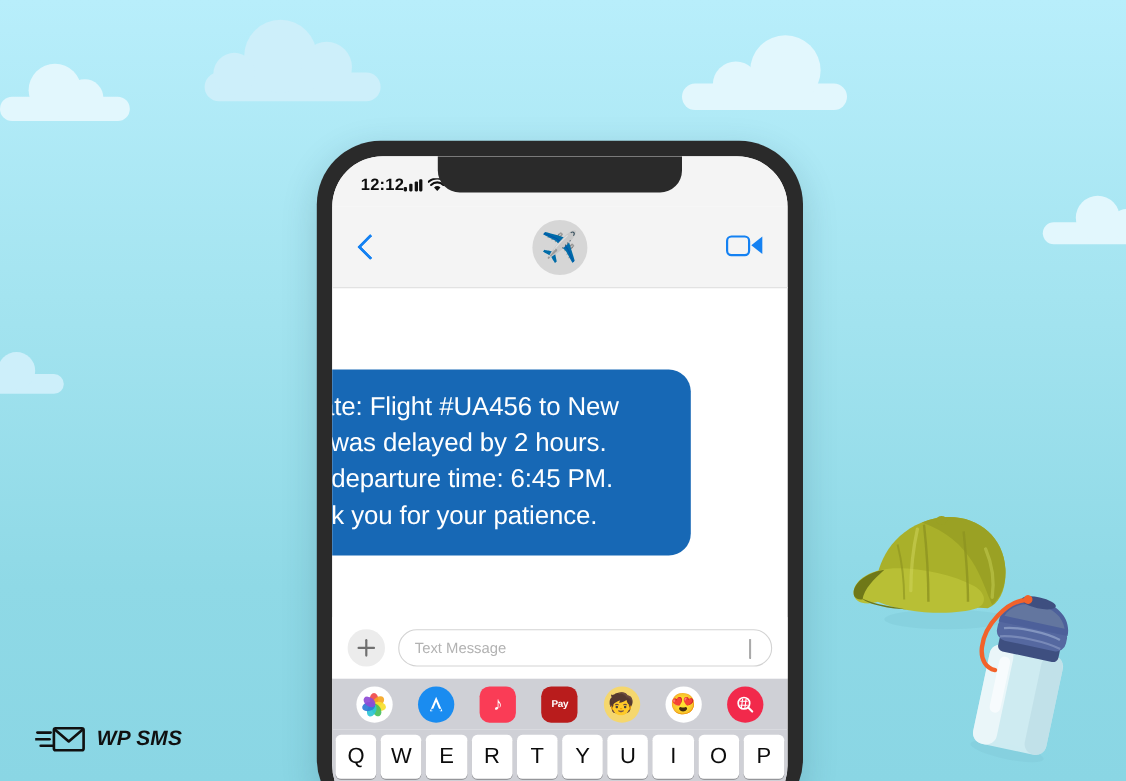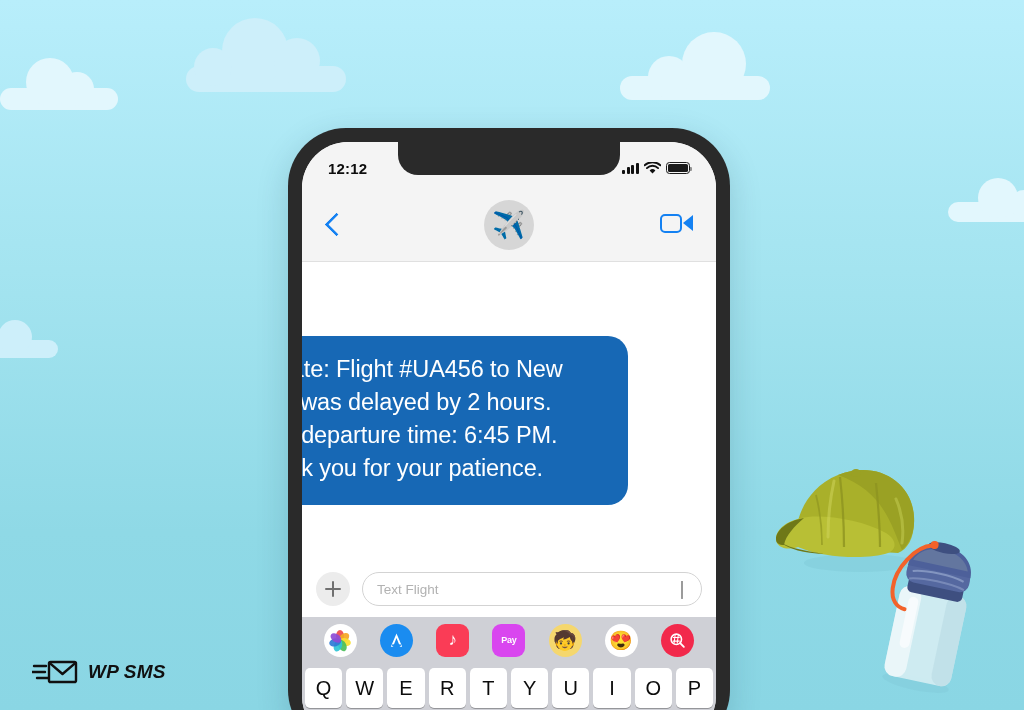--- a/index.html
+++ b/index.html
@@ -68,21 +68,21 @@
   }
 
   
   #statusbar {
     position: absolute;
     top: 0; left: 0; right: 0;
     height: 46px;
     background: #f4f4f4;
     display: flex;
     align-items: center;
-    justify-content: space-between;
+    justify-content: flex-start;
     padding: 0 26px;
     box-sizing: border-box;
     z-index: 30;
   }
   #status-time {
     font-size: 15px;
     font-weight: bold;
     color: #0d0d0d;
     letter-spacing: .2px;
     padding-top: 6px;
@@ -292,21 +292,21 @@
     align-items: center;
     justify-content: center;
     font-size: 16px;
     overflow: hidden;
     position: relative;
     flex: 0 0 auto;
   }
   .app-icon.photos { background: #ffffff; border-radius: 50%; }
   .app-icon.appstore { background: #1a8cf0; border-radius: 50%; color: #fff; font-size: 21px; font-weight: bold; }
   .app-icon.music { background: #fa3c56; border-radius: 9px; color: #fff; font-size: 17px; }
-  .app-icon.pay { background: #d946ef; border-radius: 9px; color: #fff; font-size: 9px; font-weight: bold; letter-spacing: -.2px; }
+  .app-icon.pay { background: #b91c1c; border-radius: 9px; color: #fff; font-size: 9px; font-weight: bold; letter-spacing: -.2px; }
   .app-icon.memoji1 { background: #f5d76e; border-radius: 50%; font-size: 19px; }
   .app-icon.memoji2 { background: #ffffff; border-radius: 50%; font-size: 19px; }
   .app-icon.images { background: #f2294b; border-radius: 50%; color: #fff; font-size: 17px; }
   .photos-flower { position: relative; width: 22px; height: 22px; }
   .photos-flower i {
     position: absolute;
     left: 7px; top: 1px;
     width: 8px; height: 12px;
     border-radius: 50%;
     transform-origin: 50% 92%;
@@ -478,21 +478,21 @@
           <div class="line">York was delayed by 2 hours.</div>
           <div class="line">New departure time: 6:45 PM.</div>
           <div class="line">Thank you for your patience.</div>
 
         </div>
       </div>
 
       <div id="inputbar">
         <div id="plus-button"></div>
         <div id="text-field">
-          <span id="text-placeholder">Text Flight</span>
+          <span id="text-placeholder">Text Message</span>
           <span id="mic-icon">
             <span class="cap"></span>
             <span class="arc"></span>
             <span class="stem"></span>
           </span>
         </div>
       </div>
 
       <div id="app-drawer">
         <div class="app-icon photos">

